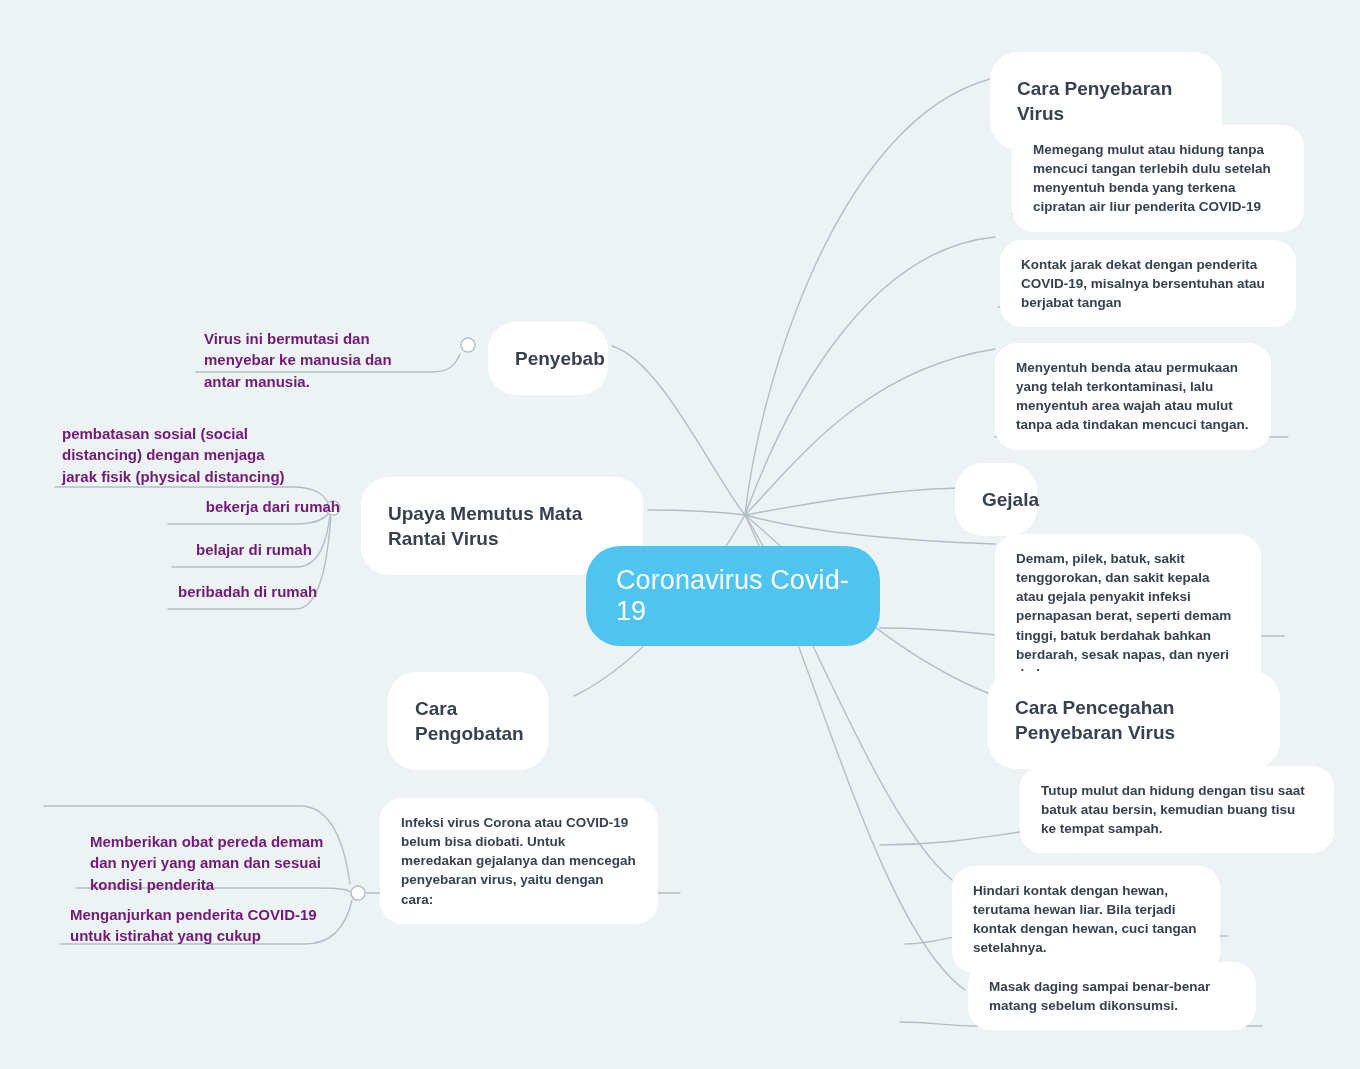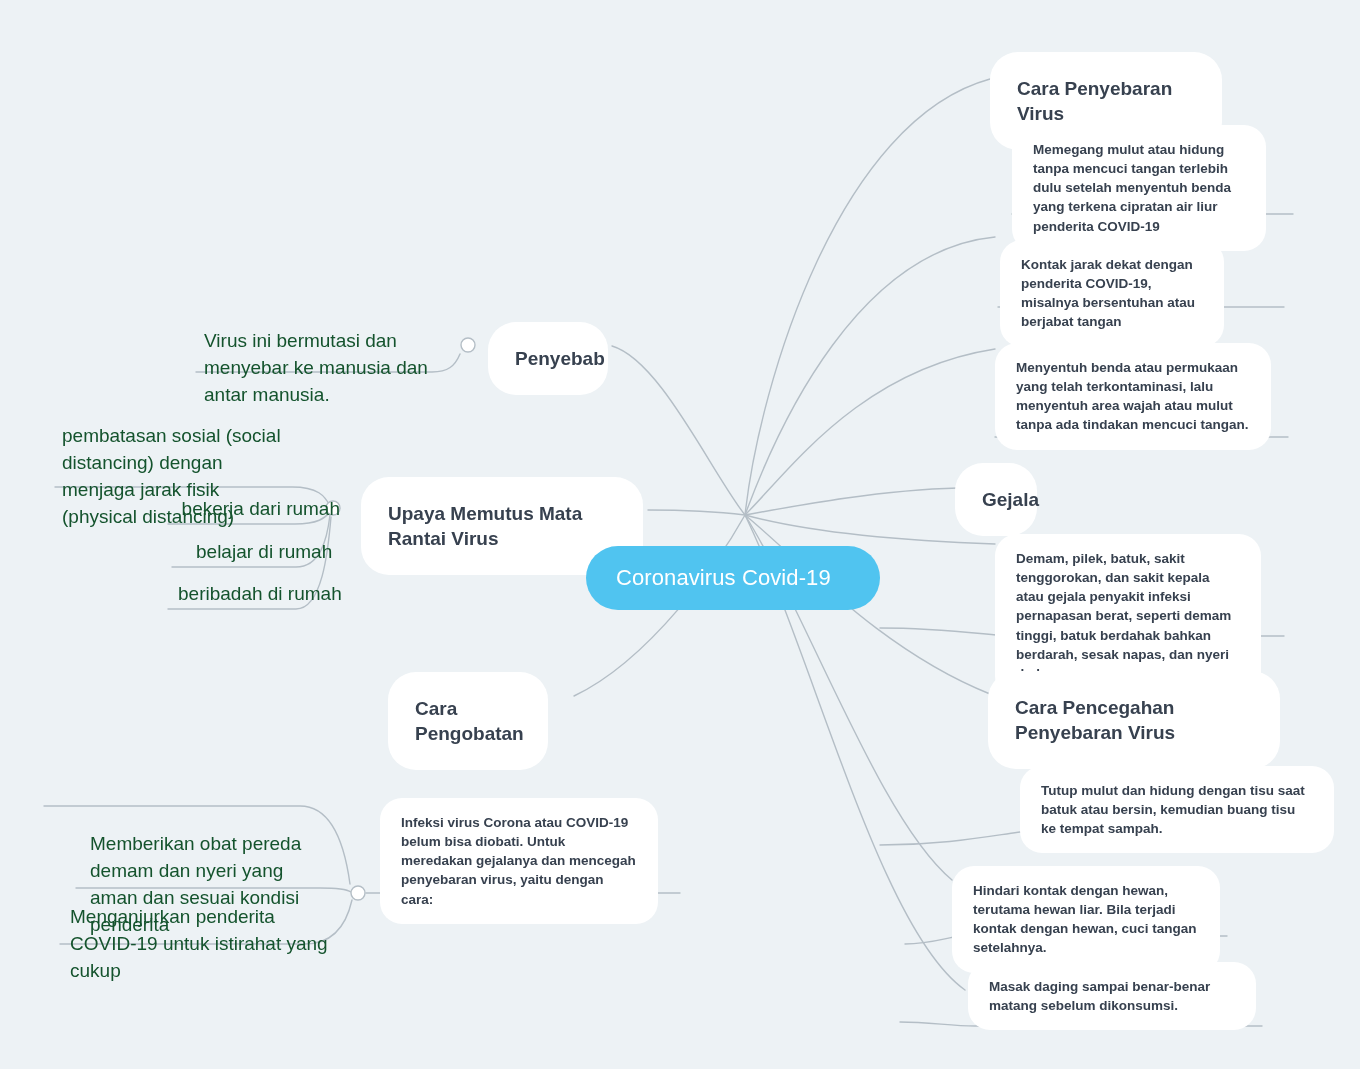--- a/index.html
+++ b/index.html
@@ -30,44 +30,44 @@
     background: #ffffff;
     border-radius: 26px;
     box-sizing: border-box;
     color: #37414f;
     z-index: 2;
   }
   .node.root {
     background: #50c4f0;
     color: #ffffff;
     border-radius: 34px;
-    font-size: 22px;
+    font-size: 27px;
     letter-spacing: 0.1px;
     padding: 19px 30px;
     z-index: 3;
   }
   .node.branch {
     font-size: 19px;
     font-weight: bold;
     line-height: 1.32;
     padding: 24px 27px;
     border-radius: 28px;
   }
   .node.leaf {
     font-size: 13.5px;
     font-weight: bold;
     line-height: 1.42;
     padding: 15px 21px;
     border-radius: 22px;
   }
   .bare {
     position: absolute;
-    color: #14532d;
-    font-size: 19px;
-    font-weight: normal;
+    color: #701a75;
+    font-size: 15px;
+    font-weight: bold;
     line-height: 1.42;
     z-index: 2;
   }
 </style>
 </head>
 <body>
 
 <div id="canvas">
 
   <svg id="links" viewBox="0 0 1360 1069" width="1360" height="1069" fill="none">
@@ -113,24 +113,24 @@
     </g>
   </svg>
 
   <div class="node root" style="left:586px; top:546px; width:294px;">
     <span>Coronavirus Covid-19</span>
   </div>
 
   <div class="node branch" style="left:990px; top:52px; width:232px;">
     <span>Cara Penyebaran Virus</span>
   </div>
-  <div class="node leaf" style="left:1012px; top:125px; width:254px;">
+  <div class="node leaf" style="left:1012px; top:125px; width:292px;">
     <span>Memegang mulut atau hidung tanpa mencuci tangan terlebih dulu setelah menyentuh benda yang terkena cipratan air liur penderita COVID-19</span>
   </div>
-  <div class="node leaf" style="left:1000px; top:240px; width:224px;">
+  <div class="node leaf" style="left:1000px; top:240px; width:296px;">
     <span>Kontak jarak dekat dengan penderita COVID-19, misalnya bersentuhan atau berjabat tangan</span>
   </div>
   <div class="node leaf" style="left:995px; top:343px; width:276px;">
     <span>Menyentuh benda atau permukaan yang telah terkontaminasi, lalu menyentuh area wajah atau mulut tanpa ada tindakan mencuci tangan.</span>
   </div>
 
   <div class="node branch" style="left:955px; top:463px; width:82px;text-align:center;">
     <span>Gejala</span>
   </div>
   <div class="node leaf" style="left:995px; top:534px; width:266px;">

